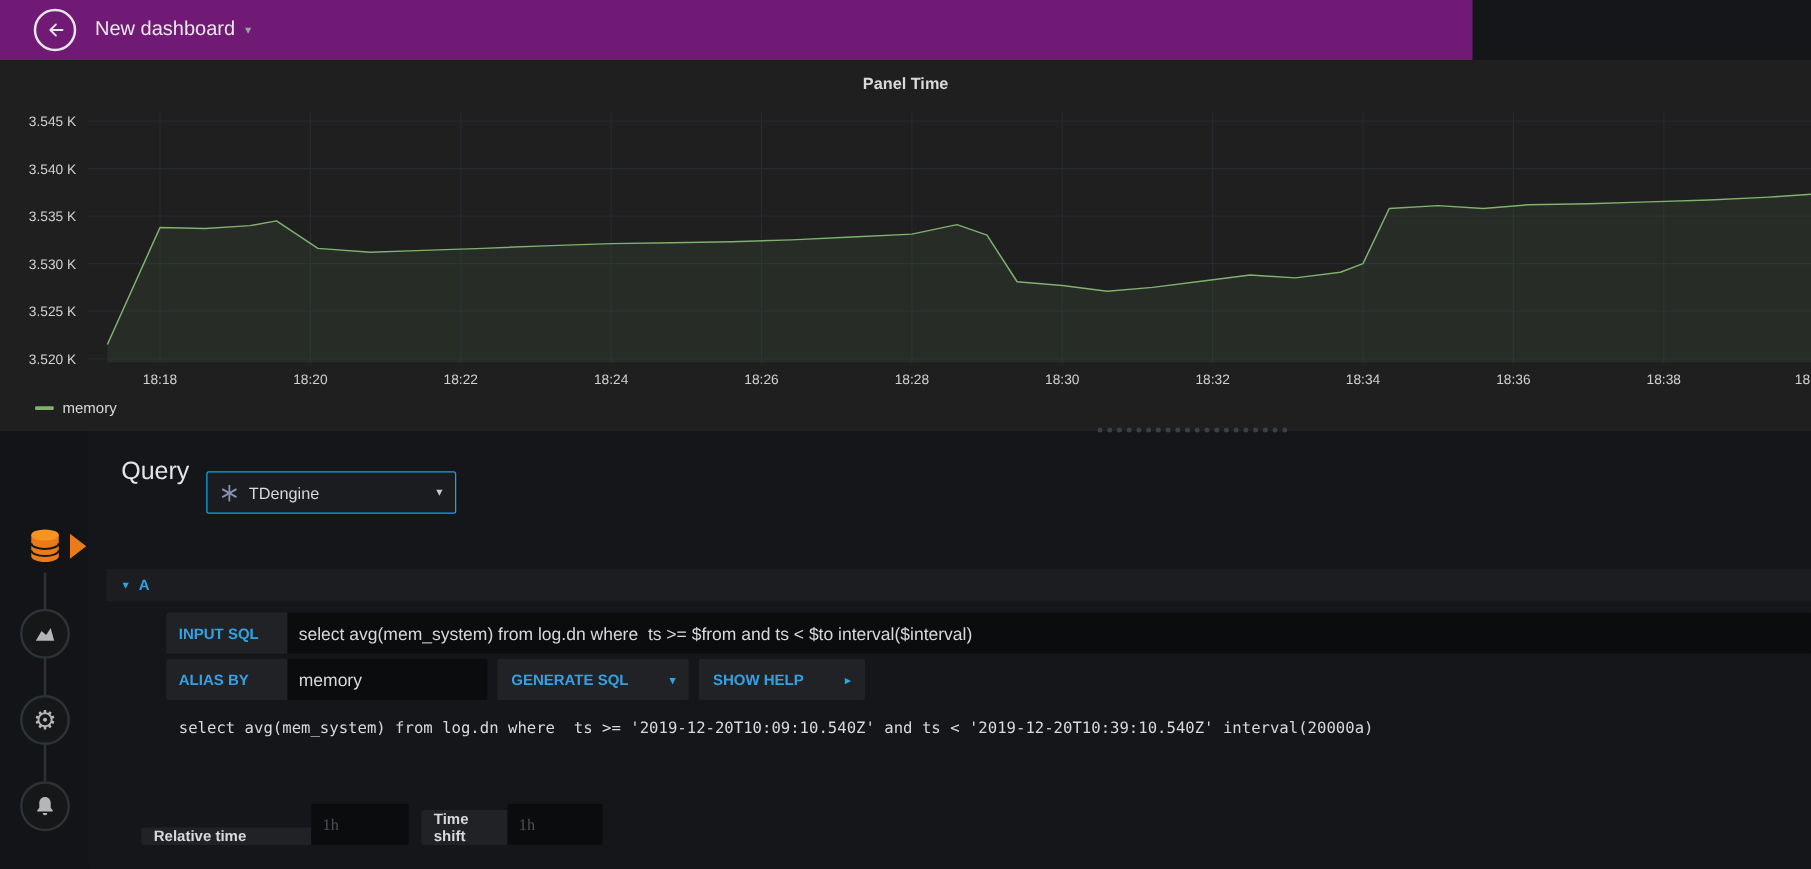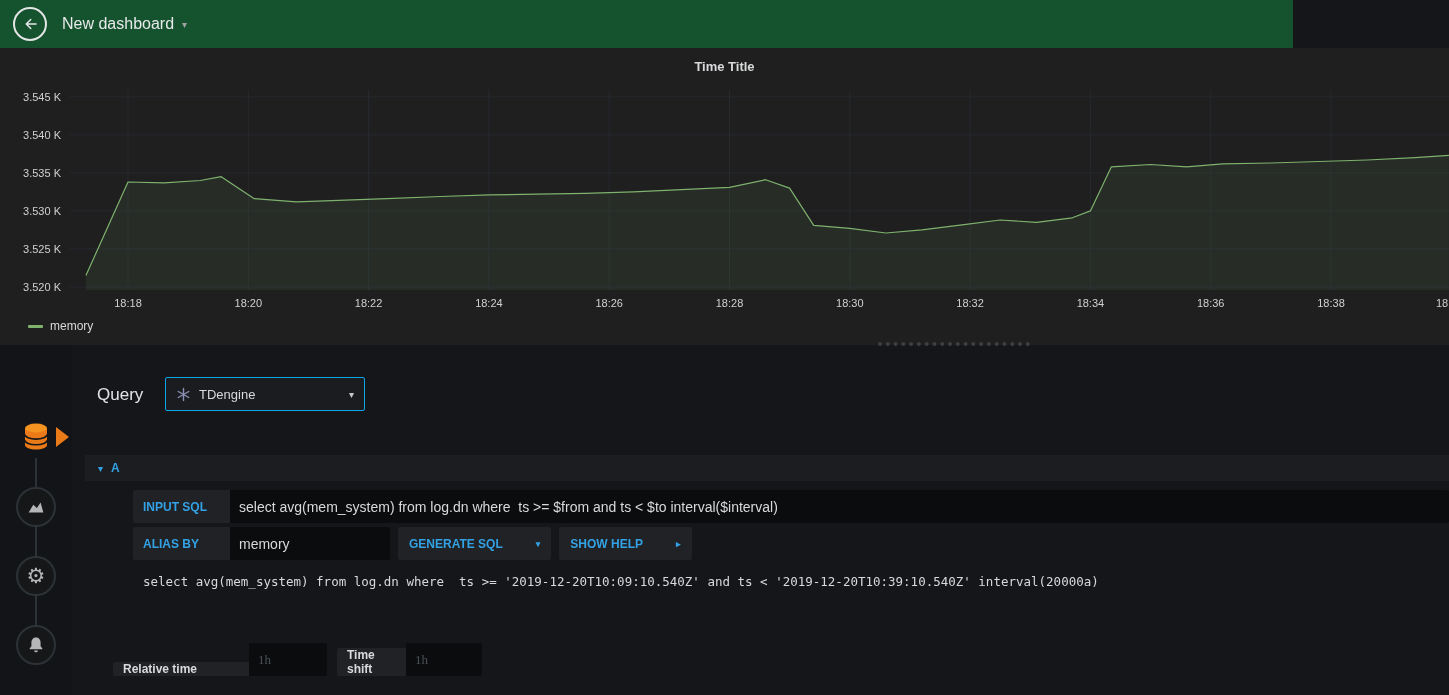--- a/index.html
+++ b/index.html
@@ -5,21 +5,21 @@
   * { box-sizing: border-box; margin: 0; padding: 0; }
   html,body { width:1449px; height:695px; overflow:hidden; }
   body {
     position:relative;
     background:#151619;
     font-family:"Liberation Sans", sans-serif;
     color:#d8d9da;
   }
 
   
-  .navbar { position:absolute; top:0; left:0; width:1293px; height:48px; background:#14532d; display:flex; align-items:center; padding-left:13px; }
+  .navbar { position:absolute; top:0; left:0; width:1178px; height:48px; background:#701a75; display:flex; align-items:center; padding-left:27px; }
   .back-btn { width:34px; height:34px; border:2px solid #e4e5e6; border-radius:50%; display:flex; align-items:center; justify-content:center; cursor:pointer; flex:0 0 auto; }
   .nav-title { margin-left:15px; font-size:16px; font-weight:500; color:#e8e9ea; display:flex; align-items:center; cursor:pointer; }
   .nav-caret { margin-left:8px; font-size:10px; color:#9fa2a5; }
 
   
   .panel { position:absolute; top:48px; left:0; width:1449px; height:297px; background:#1f1f20; }
   .panel-title { position:absolute; top:11px; left:0; width:100%; text-align:center; font-size:13px; font-weight:700; color:#d8d9da; cursor:pointer; }
   #chart-svg { position:absolute; top:0; left:0; font-family:"Liberation Sans", sans-serif; }
   .legend { position:absolute; left:28px; top:271px; display:flex; align-items:center; font-size:12px; color:#d8d9da; cursor:pointer; }
   .legend-swatch { display:inline-block; width:15px; height:3px; border-radius:1px; margin-right:7px; }
@@ -31,21 +31,21 @@
   .tab-connector { position:absolute; left:35px; top:458px; width:2px; height:167px; background:#2c3235; }
   .tab-circle { position:absolute; width:40px; height:40px; border-radius:50%; border:2px solid #2c3235; background:#161719; display:flex; align-items:center; justify-content:center; cursor:pointer; }
   .tab-viz  { left:16px; top:487px; }
   .tab-gear { left:16px; top:556px; }
   .tab-bell { left:16px; top:625px; }
   .tab-db { position:absolute; left:23px; top:422px; width:26px; height:30px; cursor:pointer; }
   .tab-active-arrow { position:absolute; left:56px; top:427px; width:0; height:0; border-top:10px solid transparent; border-bottom:10px solid transparent; border-left:13px solid #eb7b18; }
   .gear-glyph { font-family:"DejaVu Sans", sans-serif; font-size:21px; color:#b4b6b8; line-height:1; }
 
   
-  .query-header-label { position:absolute; left:97px; top:385px; font-size:17px; font-weight:500; color:#e3e4e5; }
+  .query-header-label { position:absolute; left:97px; top:366px; font-size:20px; font-weight:500; color:#e3e4e5; }
   .ds-picker { position:absolute; left:165px; top:377px; width:200px; height:34px; background:#1a1c1f; border:1px solid #0ea5e9; border-radius:2px; display:flex; align-items:center; padding:0 10px; cursor:pointer; }
   .ds-name { font-size:13px; color:#d8d9da; margin-left:8px; }
   .ds-caret { margin-left:auto; font-size:10px; color:#c7c8c9; }
 
   .row-header { position:absolute; left:85px; top:455px; width:1364px; height:26px; background:#1b1d21; display:flex; align-items:center; padding-left:13px; cursor:pointer; }
   .row-caret { color:#33a2e5; font-size:10px; margin-right:8px; }
   .row-refid { color:#33a2e5; font-size:12px; font-weight:700; }
 
   .form-label { background:#202226; color:#33a2e5; font-size:12px; font-weight:700; display:flex; align-items:center; padding:0 10px; border-radius:2px 0 0 2px; }
   .sql-row { position:absolute; left:133px; height:33px; display:flex;justify-content:space-between; }
@@ -77,21 +77,21 @@
       <path d="M13 6 L7 12 L13 18 M7 12 H20" stroke="#e8e9ea" stroke-width="2" fill="none" stroke-linecap="round" stroke-linejoin="round"></path>
     </svg>
   </div>
   <div class="nav-title">
     <span>New dashboard</span>
     <span class="nav-caret">▾</span>
   </div>
 </div>
 
 <div class="panel">
-  <div class="panel-title">Time Title</div>
+  <div class="panel-title">Panel Time</div>
   <svg id="chart-svg" width="1449" height="265">
       <line x1="70" x2="1449" y1="48.8" y2="48.8" stroke="#26292e" stroke-width="1"></line>
       <line x1="70" x2="1449" y1="86.9" y2="86.9" stroke="#26292e" stroke-width="1"></line>
       <line x1="70" x2="1449" y1="124.9" y2="124.9" stroke="#26292e" stroke-width="1"></line>
       <line x1="70" x2="1449" y1="162.9" y2="162.9" stroke="#26292e" stroke-width="1"></line>
       <line x1="70" x2="1449" y1="200.9" y2="200.9" stroke="#26292e" stroke-width="1"></line>
       <line x1="70" x2="1449" y1="239.0" y2="239.0" stroke="#26292e" stroke-width="1"></line>
       <line x1="128.0" x2="128.0" y1="42" y2="242" stroke="#26292e" stroke-width="1"></line>
       <line x1="248.3" x2="248.3" y1="42" y2="242" stroke="#26292e" stroke-width="1"></line>
       <line x1="368.6" x2="368.6" y1="42" y2="242" stroke="#26292e" stroke-width="1"></line>

